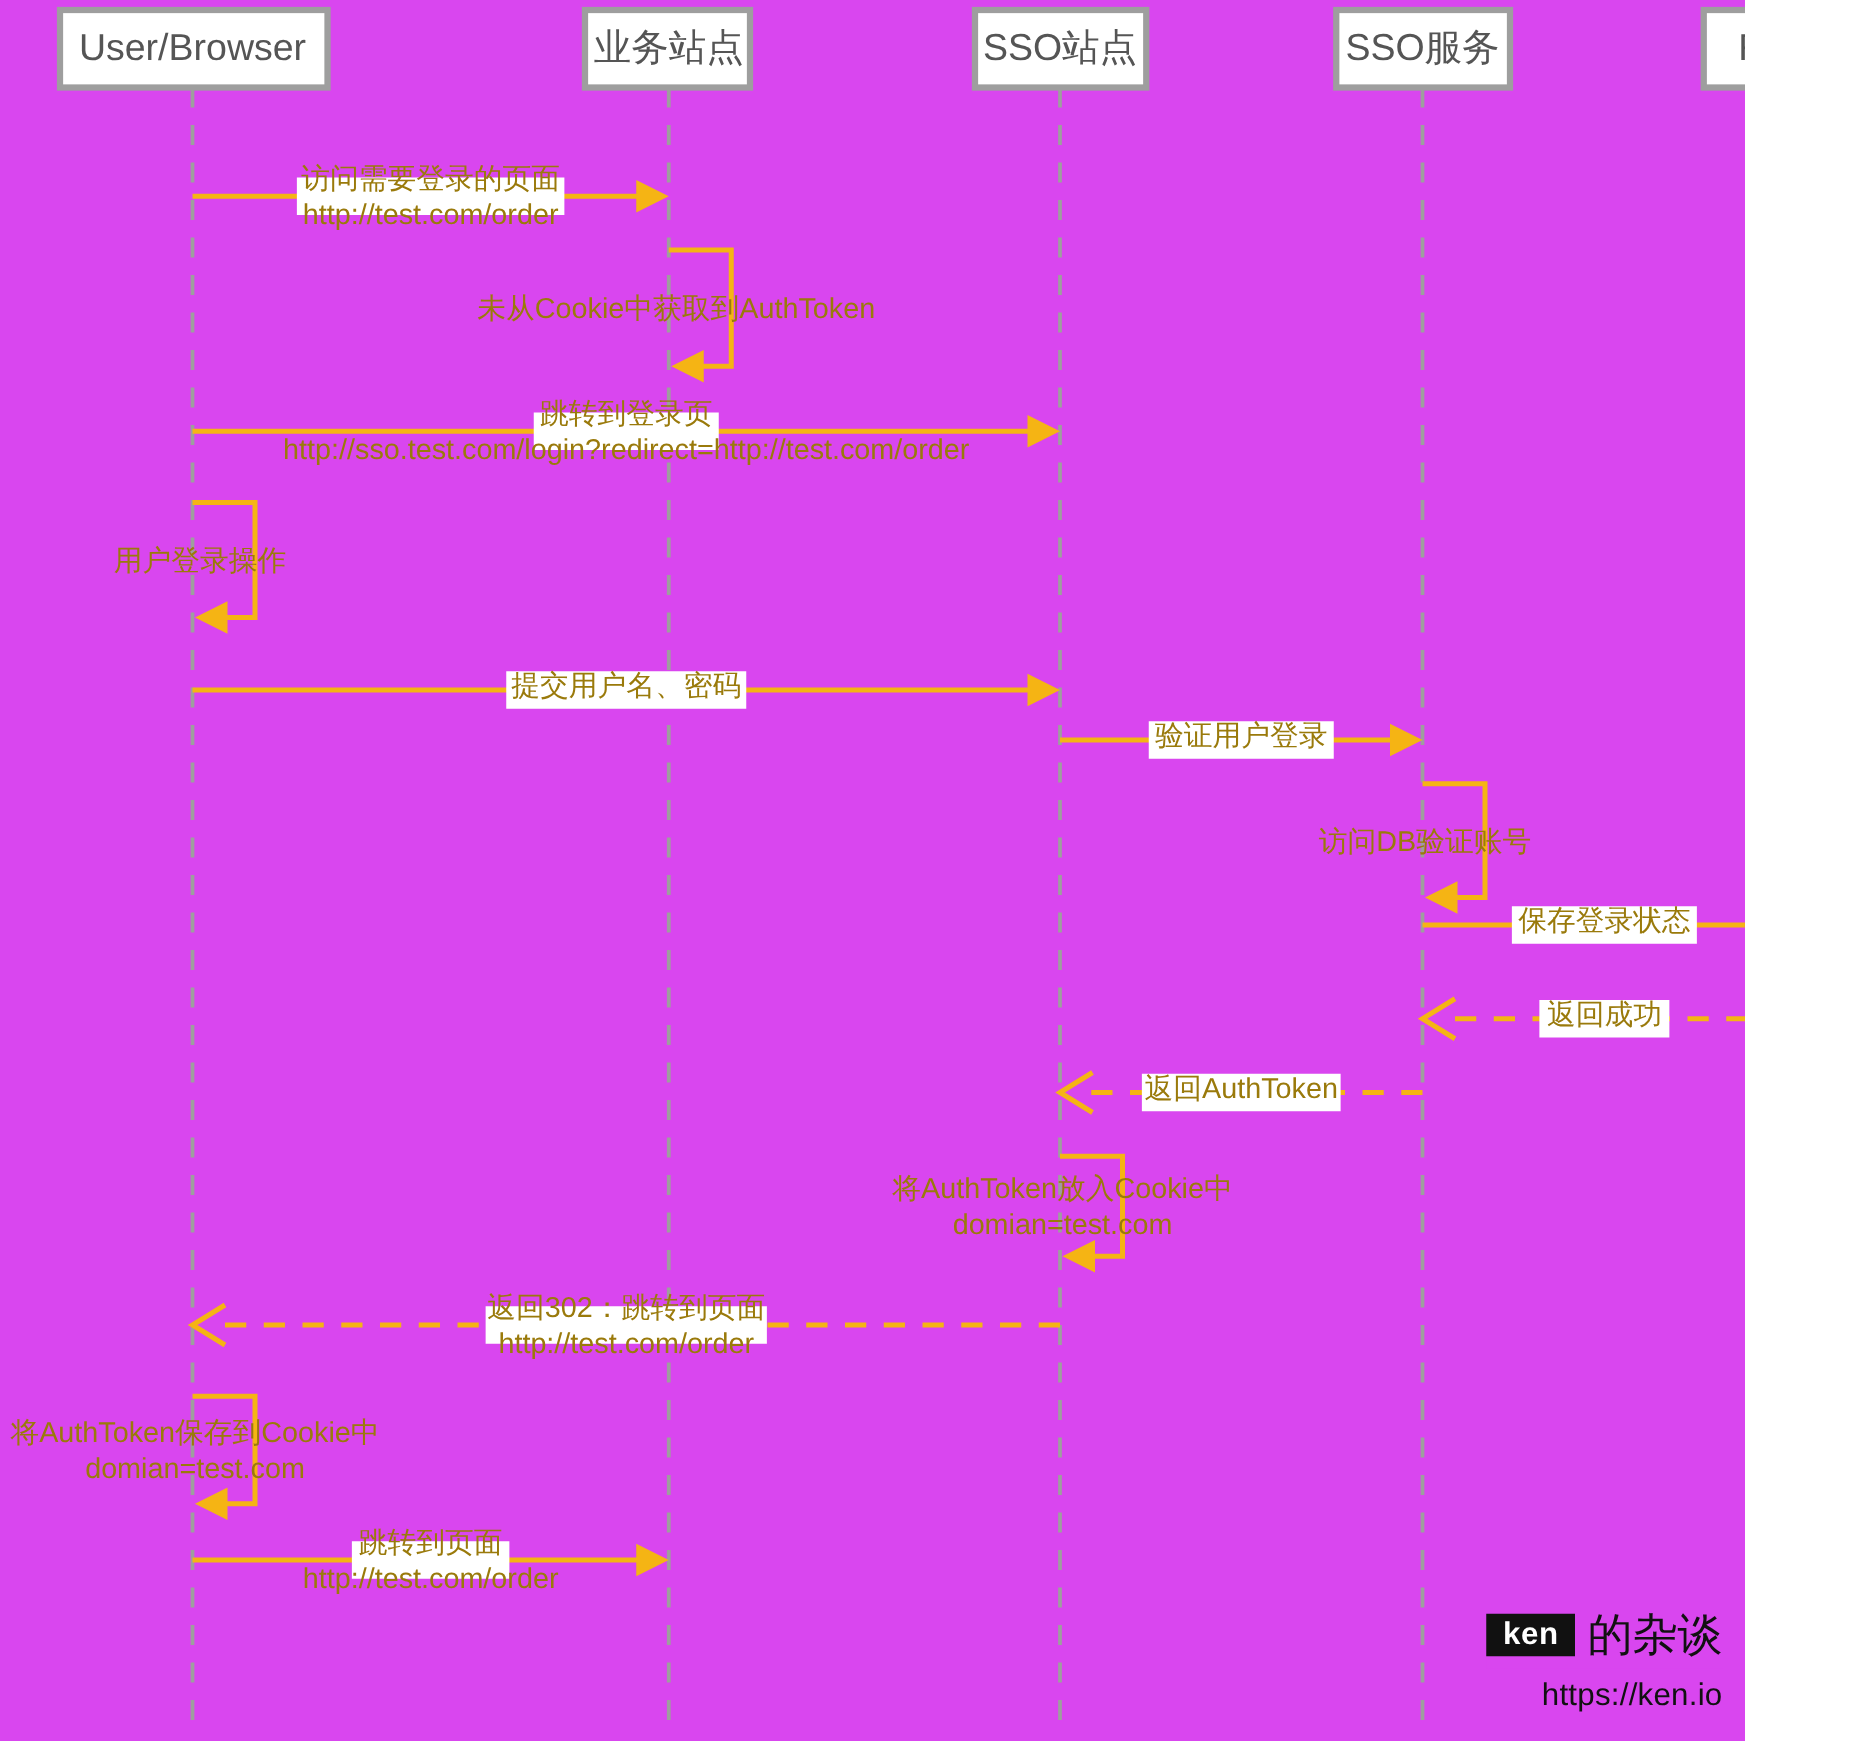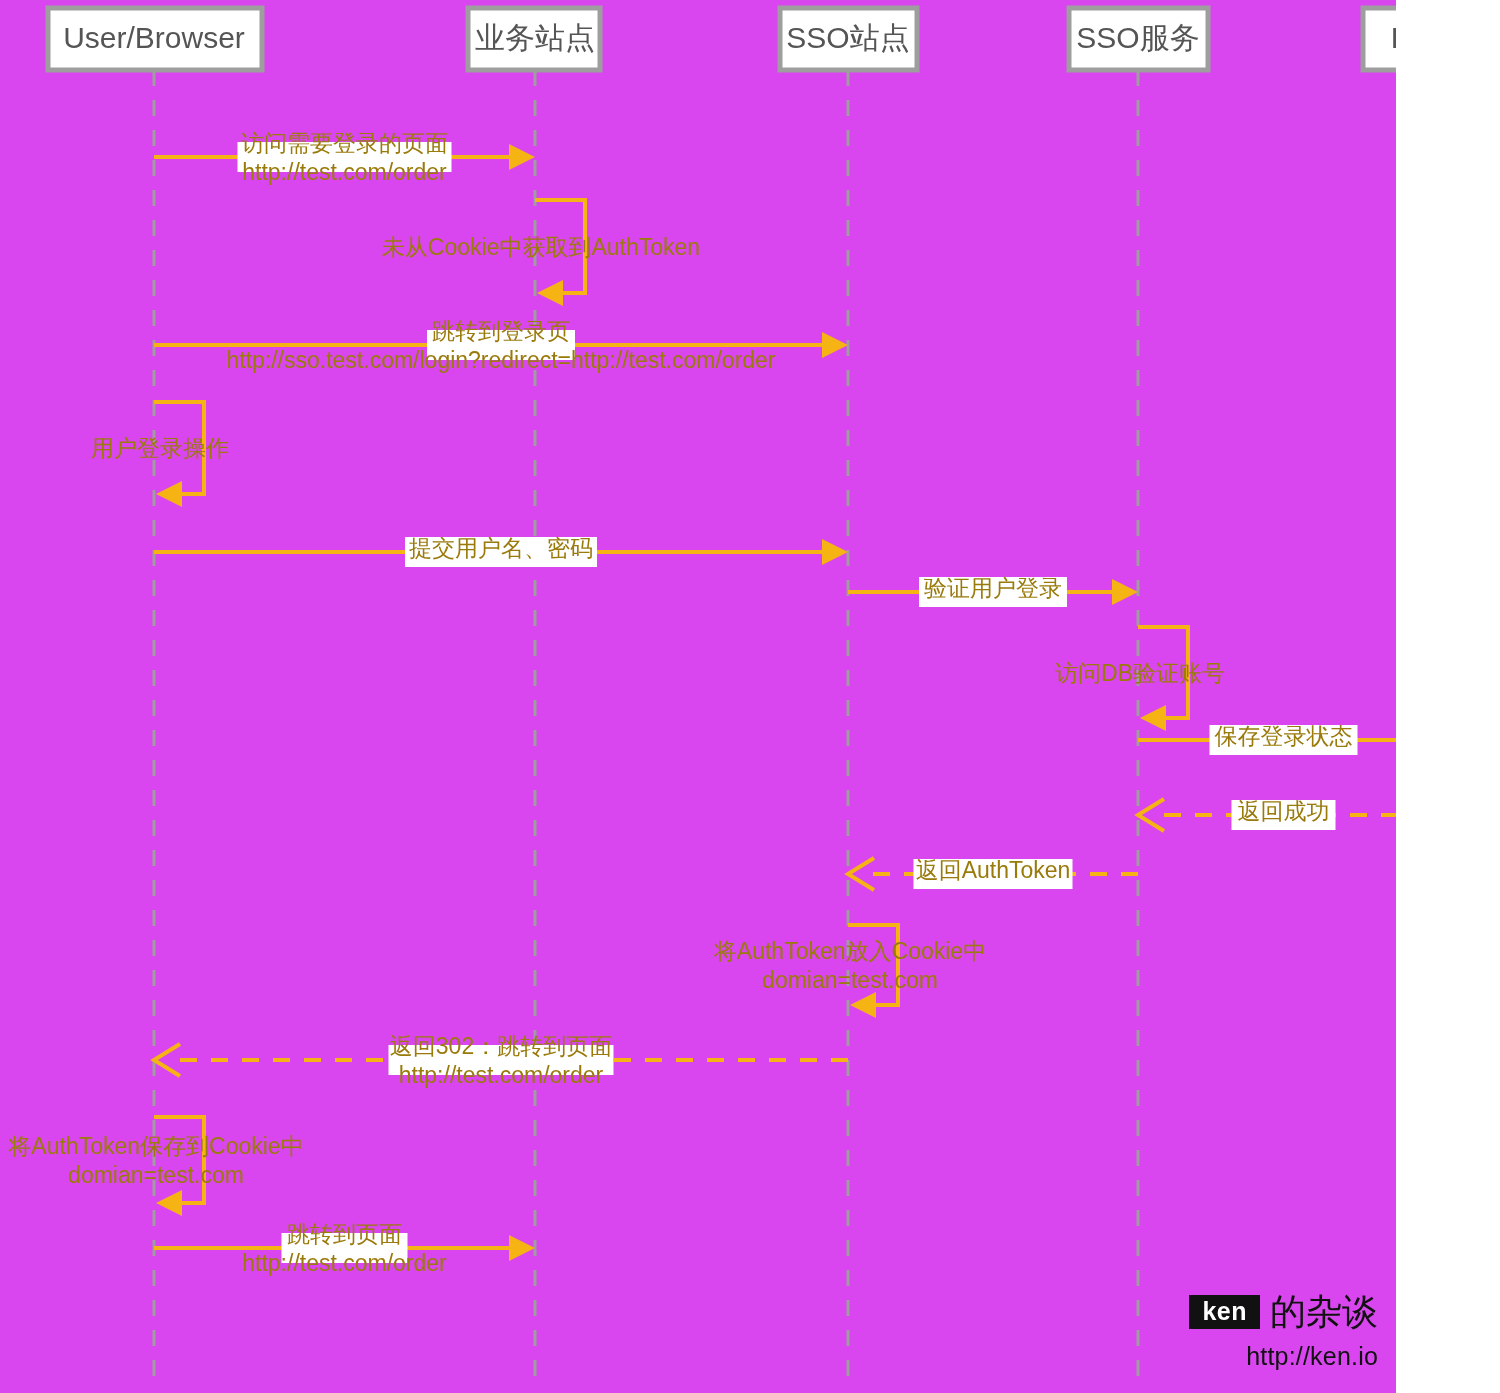--- a/index.html
+++ b/index.html
@@ -76,21 +76,21 @@
     position: absolute;
     right: 18px;
     bottom: 22px;
     text-align: right;
     font-family: "Liberation Sans", "DejaVu Sans", sans-serif;
   }
   .wm-row {
     display: flex;
     align-items: center;
     justify-content: flex-end;
-    border-bottom: 3px solid #d946ef;
+    border-bottom: 7px solid #d946ef;
     padding-bottom: 1px;
   }
   .wm-ken {
     background: #111111;
     color: #ffffff;
     font-weight: bold;
     font-size: 25px;
     padding: 3px 13px 4px 13px;
     letter-spacing: 0.5px;
     line-height: 1.05;
@@ -223,15 +223,15 @@
         <text x="344.5" y="1235.5" class="msg-label">跳转到页面</text>
         <text x="344.5" y="1264.5" class="msg-label">http://test.com/order</text>
       </g>
     </svg>
 
   <div id="watermark">
     <div class="wm-row">
       <span class="wm-ken">ken</span>
       <span class="wm-suffix">的杂谈</span>
     </div>
-    <div class="wm-url">http://ken.io</div>
+    <div class="wm-url">https://ken.io</div>
   </div>
 </div>
 
 </body></html>

